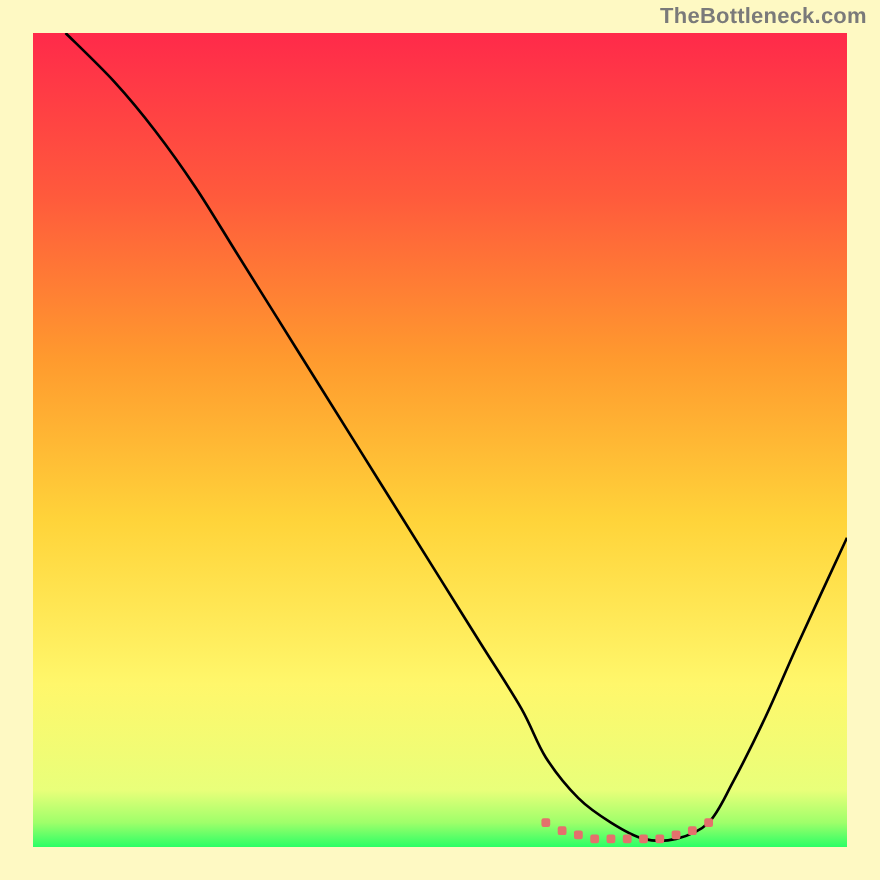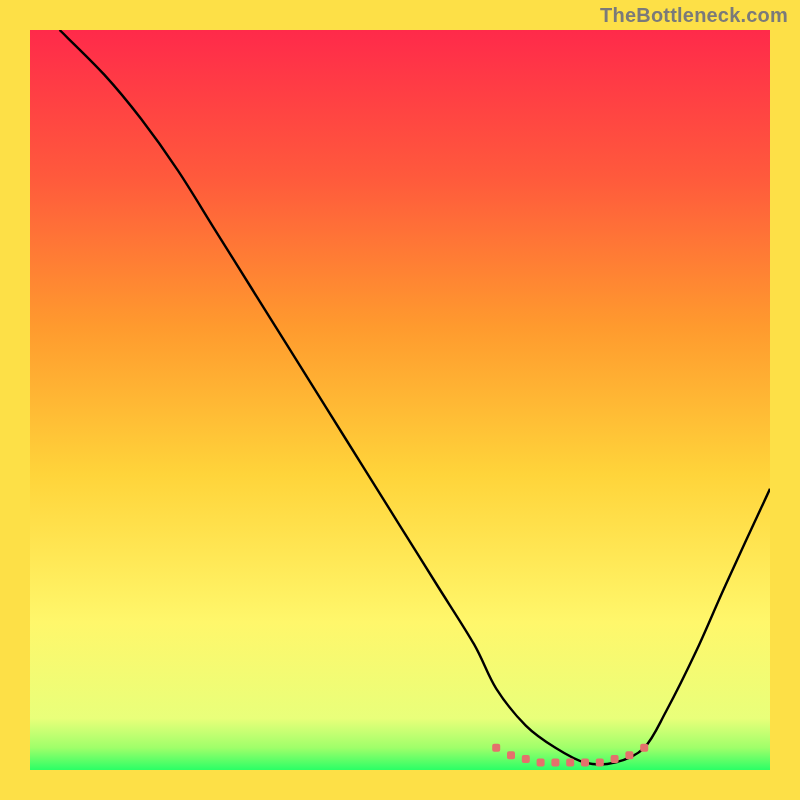--- a/index.html
+++ b/index.html
@@ -1,21 +1,21 @@
 <!DOCTYPE html>
 <html><head>
 <meta charset="utf-8">
 <style>
   * { margin: 0; padding: 0; box-sizing: border-box; }
   html, body { width: 800px; height: 800px; background: #000; overflow: hidden; }
   .stage {
     position: relative;
     width: 800px;
     height: 800px;
-    background: #fde047;
+    background: #fef9c3;
   }
   .watermark {
     position: absolute;
     top: 4px;
     right: 12px;
     color: #7a7a7a;
     font: 600 20px Arial, sans-serif;
     letter-spacing: 0.2px;
     pointer-events: none;
   }

